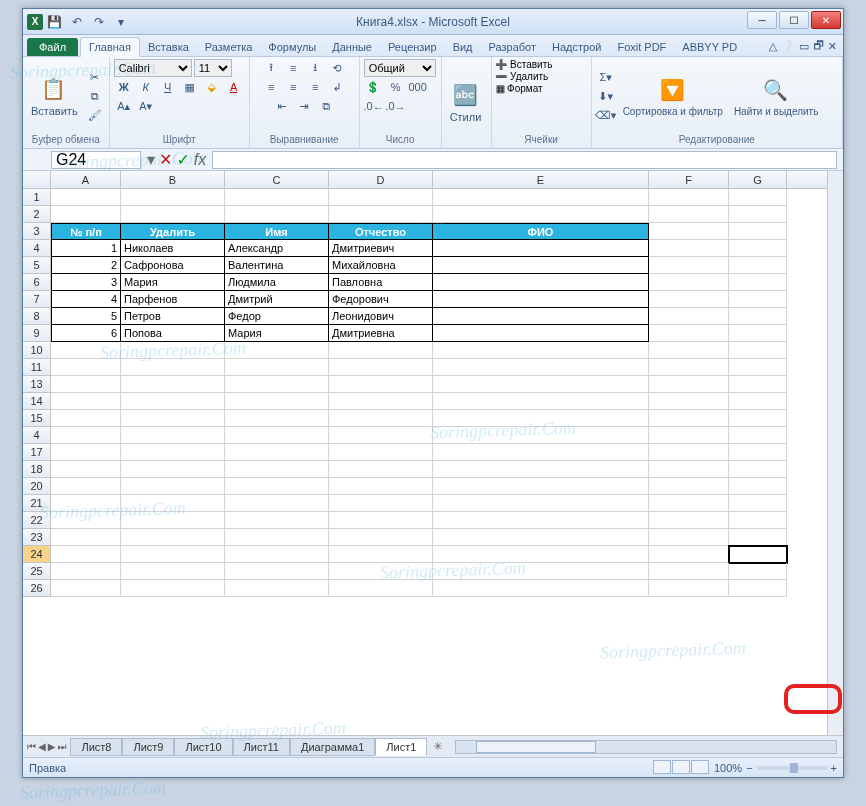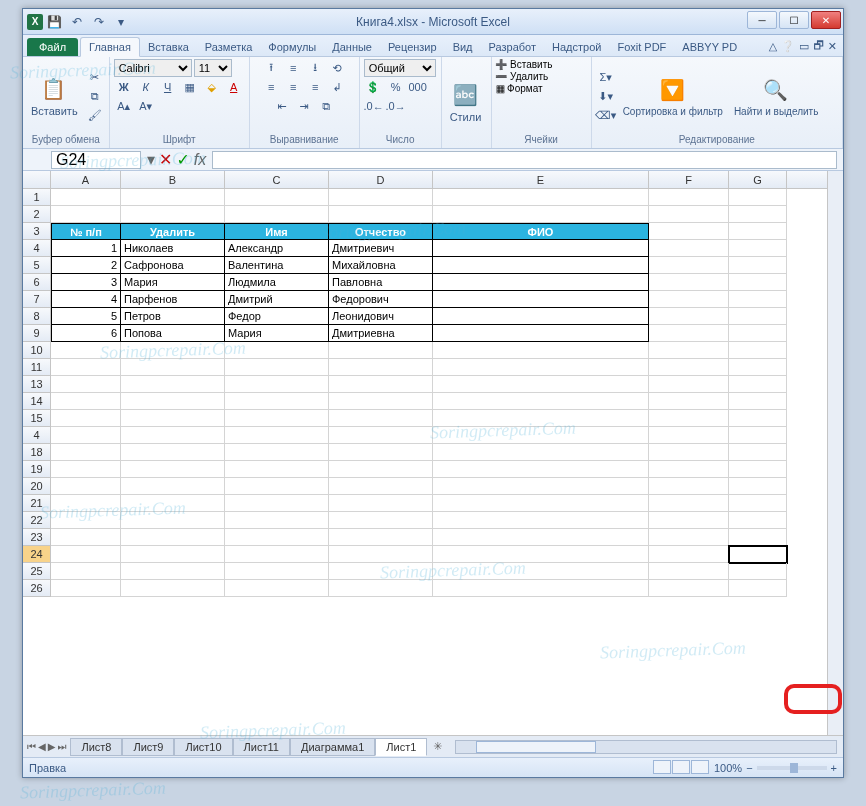--- a/index.html
+++ b/index.html
@@ -393,31 +393,31 @@
             <div class="rh">4</div>
             <div class="cell" style="width: 70px;"></div>
             <div class="cell" style="width: 104px;"></div>
             <div class="cell" style="width: 104px;"></div>
             <div class="cell" style="width: 104px;"></div>
             <div class="cell" style="width: 216px;"></div>
             <div class="cell" style="width: 80px;"></div>
             <div class="cell" style="width: 58px;"></div>
           </div>
           <div class="row">
+            <div class="rh">17</div>
+            <div class="cell" style="width: 70px;"></div>
+            <div class="cell" style="width: 104px;"></div>
+            <div class="cell" style="width: 104px;"></div>
+            <div class="cell" style="width: 104px;"></div>
+            <div class="cell" style="width: 216px;"></div>
+            <div class="cell" style="width: 80px;"></div>
+            <div class="cell" style="width: 58px;"></div>
+          </div>
+          <div class="row">
             <div class="rh">18</div>
-            <div class="cell" style="width: 70px;"></div>
-            <div class="cell" style="width: 104px;"></div>
-            <div class="cell" style="width: 104px;"></div>
-            <div class="cell" style="width: 104px;"></div>
-            <div class="cell" style="width: 216px;"></div>
-            <div class="cell" style="width: 80px;"></div>
-            <div class="cell" style="width: 58px;"></div>
-          </div>
-          <div class="row">
-            <div class="rh">19</div>
             <div class="cell" style="width: 70px;"></div>
             <div class="cell" style="width: 104px;"></div>
             <div class="cell" style="width: 104px;"></div>
             <div class="cell" style="width: 104px;"></div>
             <div class="cell" style="width: 216px;"></div>
             <div class="cell" style="width: 80px;"></div>
             <div class="cell" style="width: 58px;"></div>
           </div>
           <div class="row">
             <div class="rh">20</div>

